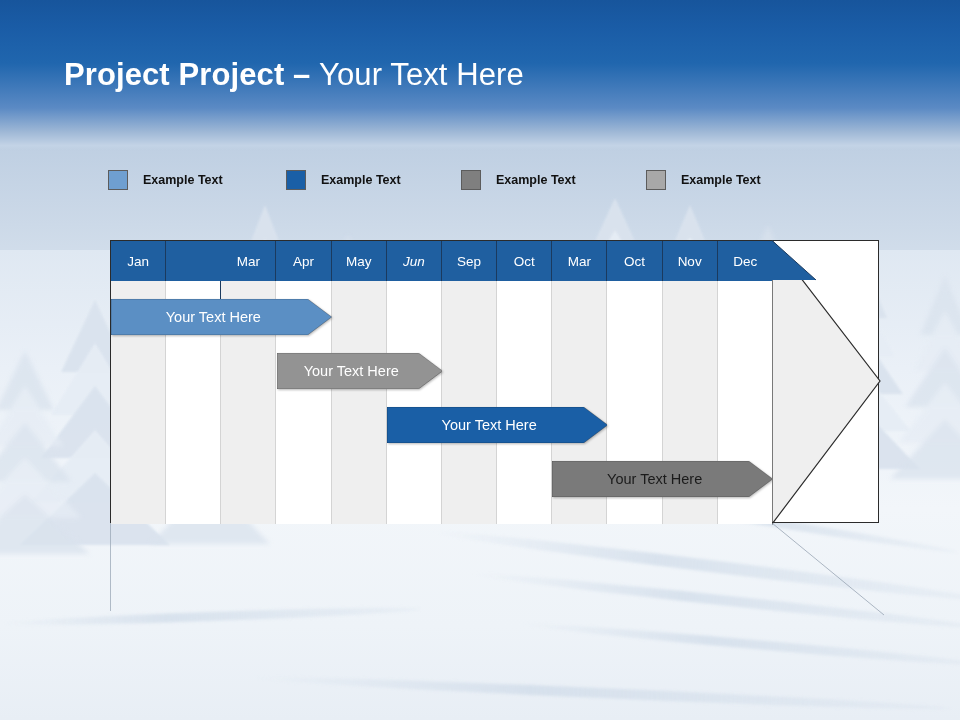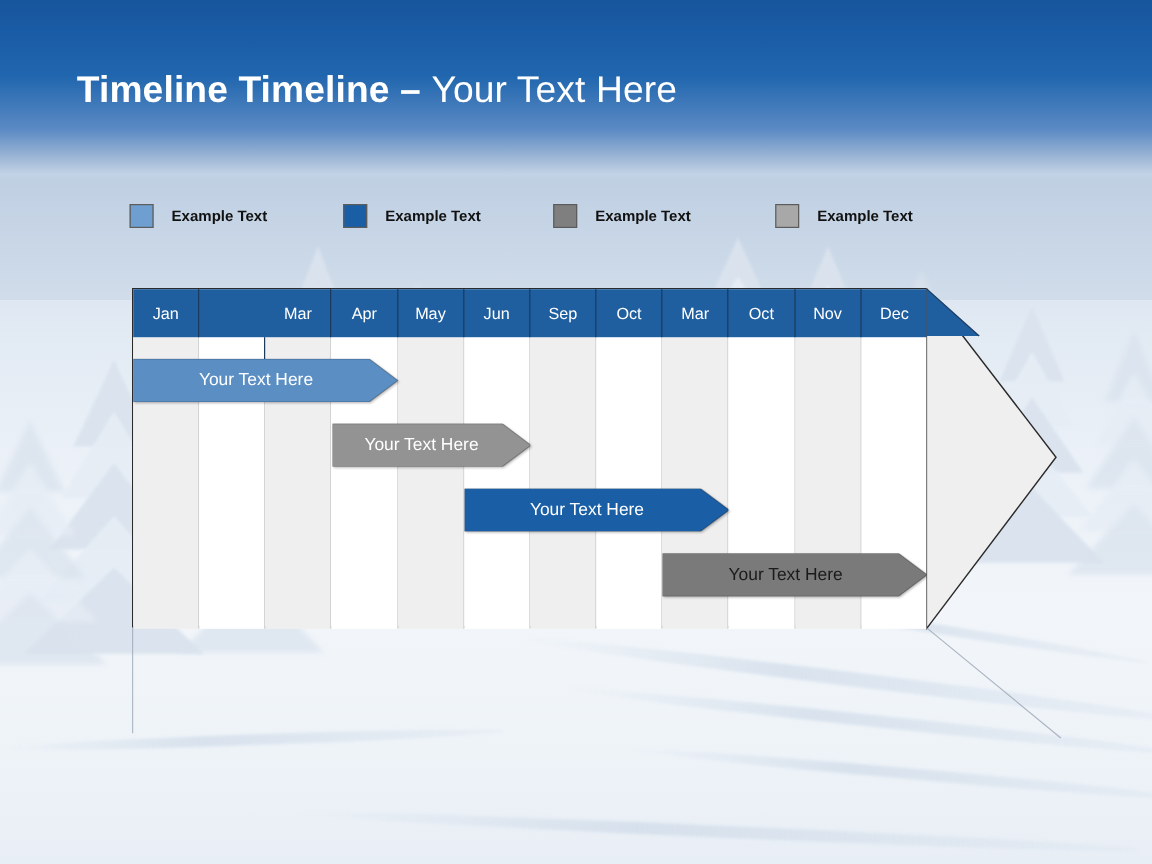--- a/index.html
+++ b/index.html
@@ -86,21 +86,21 @@
     white-space: nowrap;
   }
 
   
   #chart {
     position: absolute;
     left: 110px; top: 240px;
     width: 662px; height: 283px;
   }
   .chart-frame {
-    position: absolute; left: 0; top: 0; width: 662px; height: 283px;
+    position: absolute; left: 0; top: 0; width: 769px; height: 283px;
     border: 1px solid #2b2b2b;
     background: #ffffff;
   }
   .col-stripes { position: absolute; left: 0; top: 0; width: 662px; height: 283px; display: flex; }
   .col { height: 100%; border-right: 1px solid #d4d4d4; }
   .col:last-child { border-right: none; }
   .col.shade { background: #efefef; }
   .col.plain { background: #ffffff; }
 
   .month-row {
@@ -243,21 +243,21 @@
     <div class="track t1"></div>
     <div class="track t2"></div>
     <div class="track t3"></div>
     <div class="track t4"></div>
     <div class="track t5"></div>
     <div class="track t6"></div>
   </div>
 
   <div class="header-band"></div>
   <div class="slide-title">
-    <span class="b">Timeline Timeline</span><span class="dash"> – </span><span class="n">Your Text Here</span>
+    <span class="b">Project Project</span><span class="dash"> – </span><span class="n">Your Text Here</span>
   </div>
 
   <div class="legend" id="legend">
       <div class="legend-item" style="left: 108px; top: 170px;">
         <span class="legend-swatch" style="background: rgb(111, 159, 208);"></span>
         <span class="legend-label">Example Text</span>
       </div>
       <div class="legend-item" style="left: 286px; top: 170px;">
         <span class="legend-swatch" style="background: rgb(26, 95, 166);"></span>
         <span class="legend-label">Example Text</span>
@@ -287,21 +287,21 @@
           <div class="col plain" style="width: 55.1667px;"></div>
           <div class="col shade" style="width: 55.1667px;"></div>
           <div class="col plain" style="width: 55.1667px;"></div>
         </div>
       <div class="month-row" id="month-row">
           <div class="month-cell" style="width: 55.1667px;">Jan</div>
           <div class="month-cell" style="width: 55.1667px; margin-top: 40px;">Feb</div>
           <div class="month-cell" style="width: 55.1667px;">Mar</div>
           <div class="month-cell" style="width: 55.1667px;">Apr</div>
           <div class="month-cell" style="width: 55.1667px;">May</div>
-          <div class="month-cell" style="width: 55.1667px;">Jun</div>
+          <div class="month-cell" style="width: 55.1667px; font-style: italic;">Jun</div>
           <div class="month-cell" style="width: 55.1667px;">Sep</div>
           <div class="month-cell" style="width: 55.1667px;">Oct</div>
           <div class="month-cell" style="width: 55.1667px;">Mar</div>
           <div class="month-cell" style="width: 55.1667px;">Oct</div>
           <div class="month-cell" style="width: 55.1667px;">Nov</div>
           <div class="month-cell" style="width: 55.1667px;">Dec</div>
         </div>
       <div id="bars">
           <div class="bar" style="left: 0px; top: 58px; width: 220.667px; height: 36px;">
             <svg width="220.66666666666666" height="36" viewBox="0 0 220.66666666666666 36">

